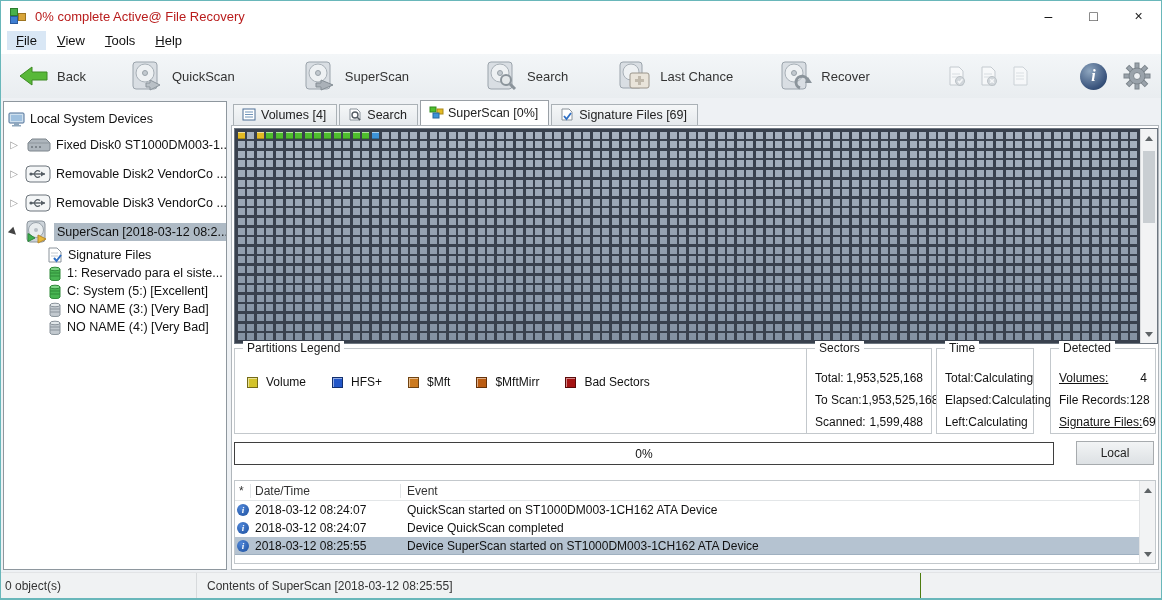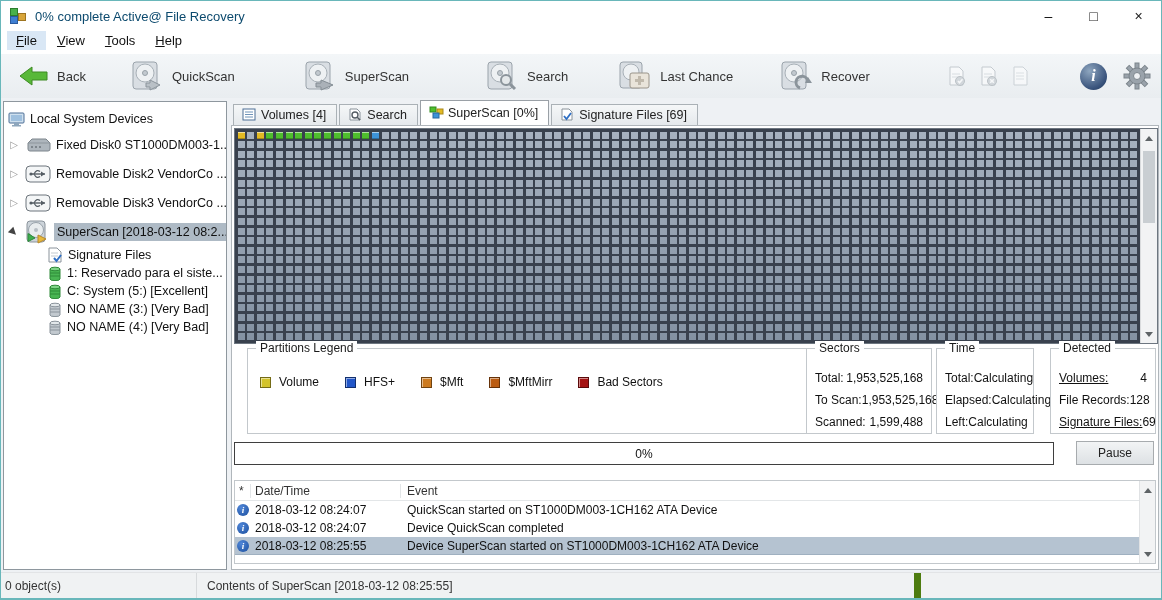--- a/index.html
+++ b/index.html
@@ -4,21 +4,21 @@
 <style>
   * { margin:0; padding:0; box-sizing:border-box; }
   html,body { width:1162px; height:600px; font-family:"Liberation Sans","DejaVu Sans",sans-serif; }
   .window { position:relative; width:1162px; height:600px; background:#eef1f4;
             border:1px solid #69b7ba; border-bottom:2px solid #69b7ba; overflow:hidden; }
 
   
   .titlebar { height:30px; background:#ffffff; display:flex; align-items:center; padding-left:9px; }
   .app-icon { width:18px; height:16px; position:relative; margin-right:7px; }
   .app-icon i { position:absolute; width:8px; height:8px; }
-  .title-text { font-size:13px; color:#0c4a6e; flex:1; }
+  .title-text { font-size:13px; color:#b91c1c; flex:1; }
   .win-controls { display:flex; height:30px; }
   .win-btn { width:45px; height:30px; display:flex; align-items:center; justify-content:center;
              font-size:14px; color:#1a1a1a; cursor:default; }
 
   
   .menubar { height:23px; background:#ffffff; display:flex; align-items:flex-start; padding-left:6px; gap:2px; }
   .menu-item { display:inline-block; font-size:13px; color:#111; padding:2px 9px; }
   .menu-item::first-letter { text-decoration:underline; }
   .menu-item.hl { background:#d9e7f5; }
 
@@ -70,21 +70,21 @@
   .cell { position:absolute; top:2.6px; width:7px; height:7px; }
   .vscroll { position:absolute; right:0; top:0; bottom:0; width:17px; background:#f2f3f4; border-left:1px solid #d9dbdd; }
   .sb-arrow { position:absolute; left:0; width:16px; height:16px; display:flex; align-items:center; justify-content:center; }
   .tri-up { width:0; height:0; border-left:4px solid transparent; border-right:4px solid transparent; border-bottom:5px solid #5e6366; }
   .tri-dn { width:0; height:0; border-left:4px solid transparent; border-right:4px solid transparent; border-top:5px solid #5e6366; }
   .sb-thumb { position:absolute; left:2px; width:12px; background:#c9ced2; }
 
   
   .groupbox { position:absolute; top:222px; height:86px; border:1px solid #c3c8cc; background:#fff; font-size:12px; }
   .groupbox > .gb-title { position:absolute; top:-8px; left:8px; background:#fff; padding:0 4px; color:#1a1a1a; }
-  .legendbox { left:2px; width:620px;margin-left:13px; }
+  .legendbox { left:2px; width:620px; }
   .legend-items { display:flex; gap:26px; padding:26px 0 0 12px; }
   .legend-item { display:flex; align-items:center; gap:8px; color:#111; }
   .sw { width:11px; height:11px; border:1px solid rgba(0,0,0,.45); box-shadow:inset 1px 1px 0 rgba(255,255,255,.5); }
   .statbox { padding:22px 8px 0 8px; }
   .stat-row { display:flex; justify-content:space-between; margin-bottom:8px; color:#111; white-space:nowrap; }
   .stat-row .v { text-align:left; }
   .stat-row .label.link { text-decoration:underline; }
   .sectorsbox { left:574px; width:126px; }
   .timebox { left:704px; width:98px; }
   .detectedbox { left:818px; width:106px; }
@@ -108,21 +108,21 @@
   .ev-row .c3 { flex:1; padding-left:6px; }
   .ev-row.selected { background:#b5c3d1; border-bottom:1px solid #9fb0c0; }
   .info-dot { width:12px; height:12px; border-radius:50%; background:radial-gradient(circle at 35% 30%, #4f86d8, #1c4f9e);
               color:#fff; font:bold italic 9px "Liberation Serif",serif; display:flex; align-items:center; justify-content:center; }
   .ev-scroll { position:absolute; right:0; top:0; bottom:0; width:16px; background:#f2f3f4; border-left:1px solid #e0e2e4; }
 
   
   .statusbar { position:absolute; left:0; right:0; bottom:0; height:26px; background:#f0f2f3; border-top:1px solid #e2e4e6;
                display:flex; align-items:center; font-size:12px; color:#333; }
   .sb-seg1 { width:196px; padding-left:4px; border-right:1px solid #d7dadc; height:100%; display:flex; align-items:center; }
-  .sb-seg2 { width:724px; padding-left:10px; border-right:7px solid #4d7c0f; height:100%; display:flex; align-items:center; }
+  .sb-seg2 { width:724px; padding-left:10px; border-right:1px solid #4d7c0f; height:100%; display:flex; align-items:center; }
 
   svg { display:block; }
 </style>
 </head>
 <body>
 
 <div class="window">
 
   <div class="titlebar">
     <span class="app-icon">
@@ -532,21 +532,21 @@
           <div class="stat-row">
               <span class="label link">Signature Files:</span>
               <span class="v">69</span>
             </div>
         </div>
 
         <div class="progressbar">
           <span>0%</span>
         </div>
         <div class="pause-btn">
-          <span>Pause</span>
+          <span>Local</span>
         </div>
 
         <div class="events">
           <div class="ev-head">
             <span class="c1">*</span>
             <span class="c2">Date/Time</span>
             <span class="c3">Event</span>
           </div>
           <div class="ev-row">
             <span class="c1">

